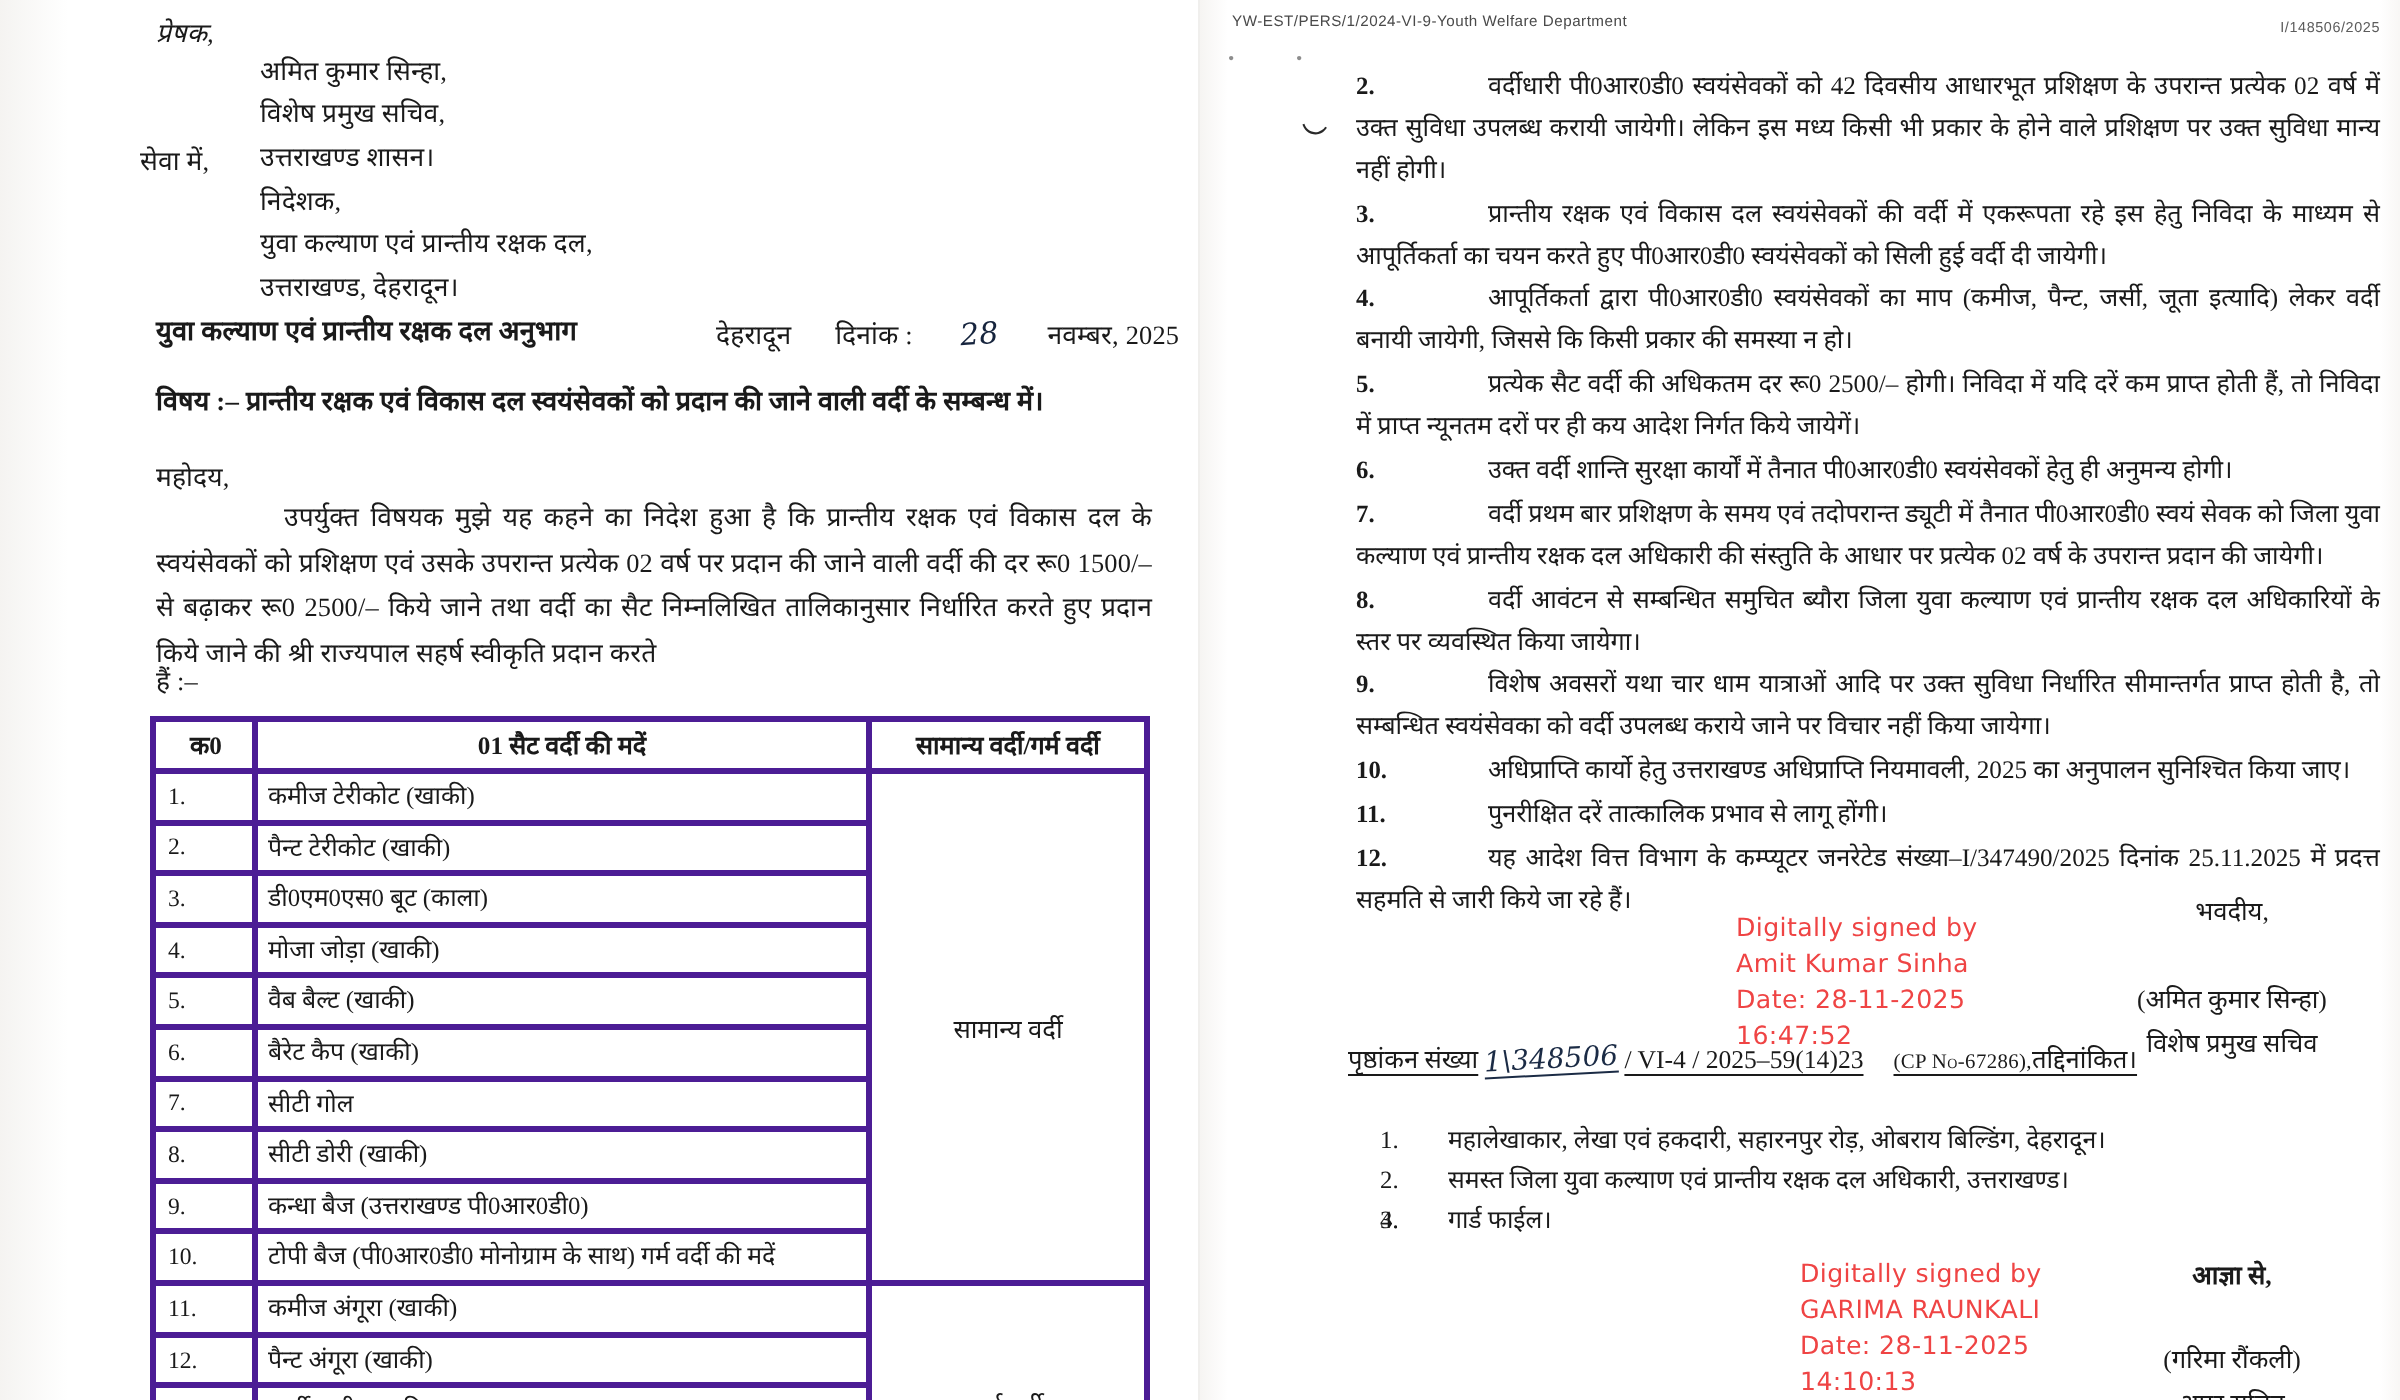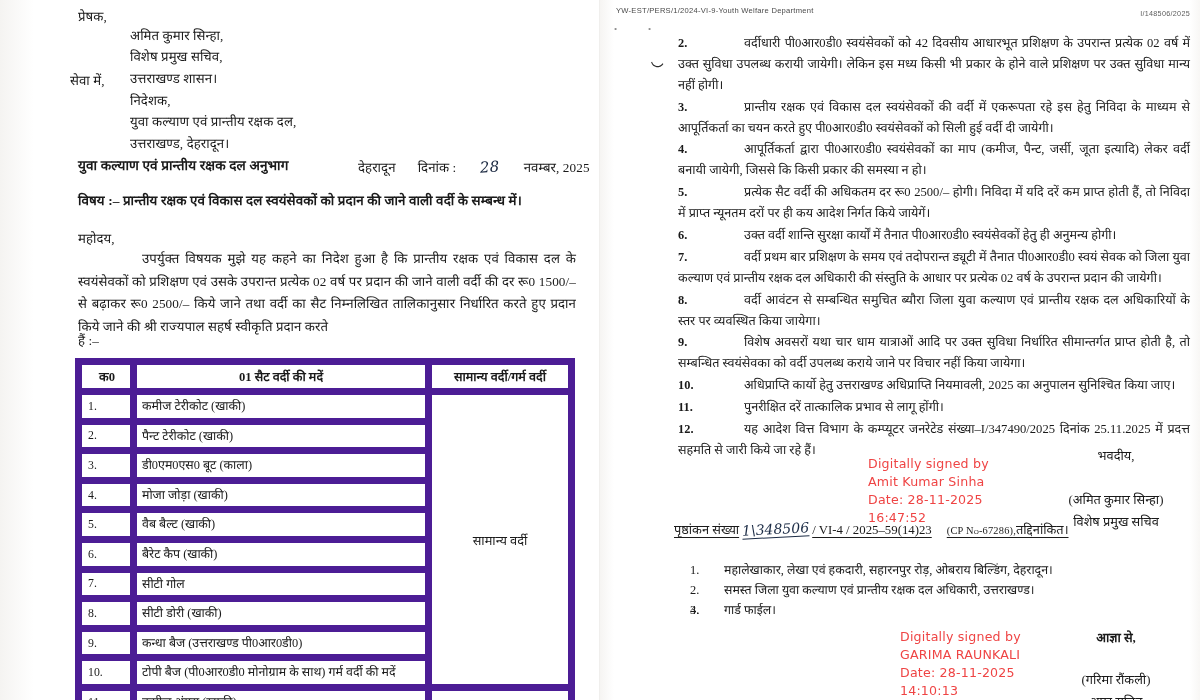--- a/index.html
+++ b/index.html
@@ -64,21 +64,21 @@
     opacity: .6;
   }
 
   
   .l-block {
     position: absolute;
     font-size: 13.2px;
     line-height: 1.62;
     letter-spacing: .1px;
   }
-  .from-label   { left: 78px;  top: 6px; }
+  .from-label   { left: 78px;  top: 6px; font-style: italic; }
   .to-label     { left: 70px;  top: 70px; }
   .from-body    { left: 130px; top: 25px; }
   .to-body      { left: 130px; top: 90px; }
   .from-body div, .to-body div { white-space: nowrap; }
 
   .section-head {
     left: 78px;
     top: 155px;
     font-weight: bold;
     font-size: 13.6px;
@@ -134,21 +134,21 @@
     width: 500px;
   }
   table.uniform-table {
     border-collapse: collapse;
     width: 100%;
     font-size: 12.4px;
     table-layout: fixed;
   }
   table.uniform-table th,
   table.uniform-table td {
-    border: 7px solid #4c1d95;
+    border: 3px solid #4c1d95;
     padding: 2px 5px;
     vertical-align: middle;
   }
   table.uniform-table thead th {
     font-weight: bold;
     text-align: center;
     font-size: 12.6px;
     padding: 3px 4px;
   }
   .col-sn  { width: 38px;  text-align: left; padding-left: 6px !important; }

